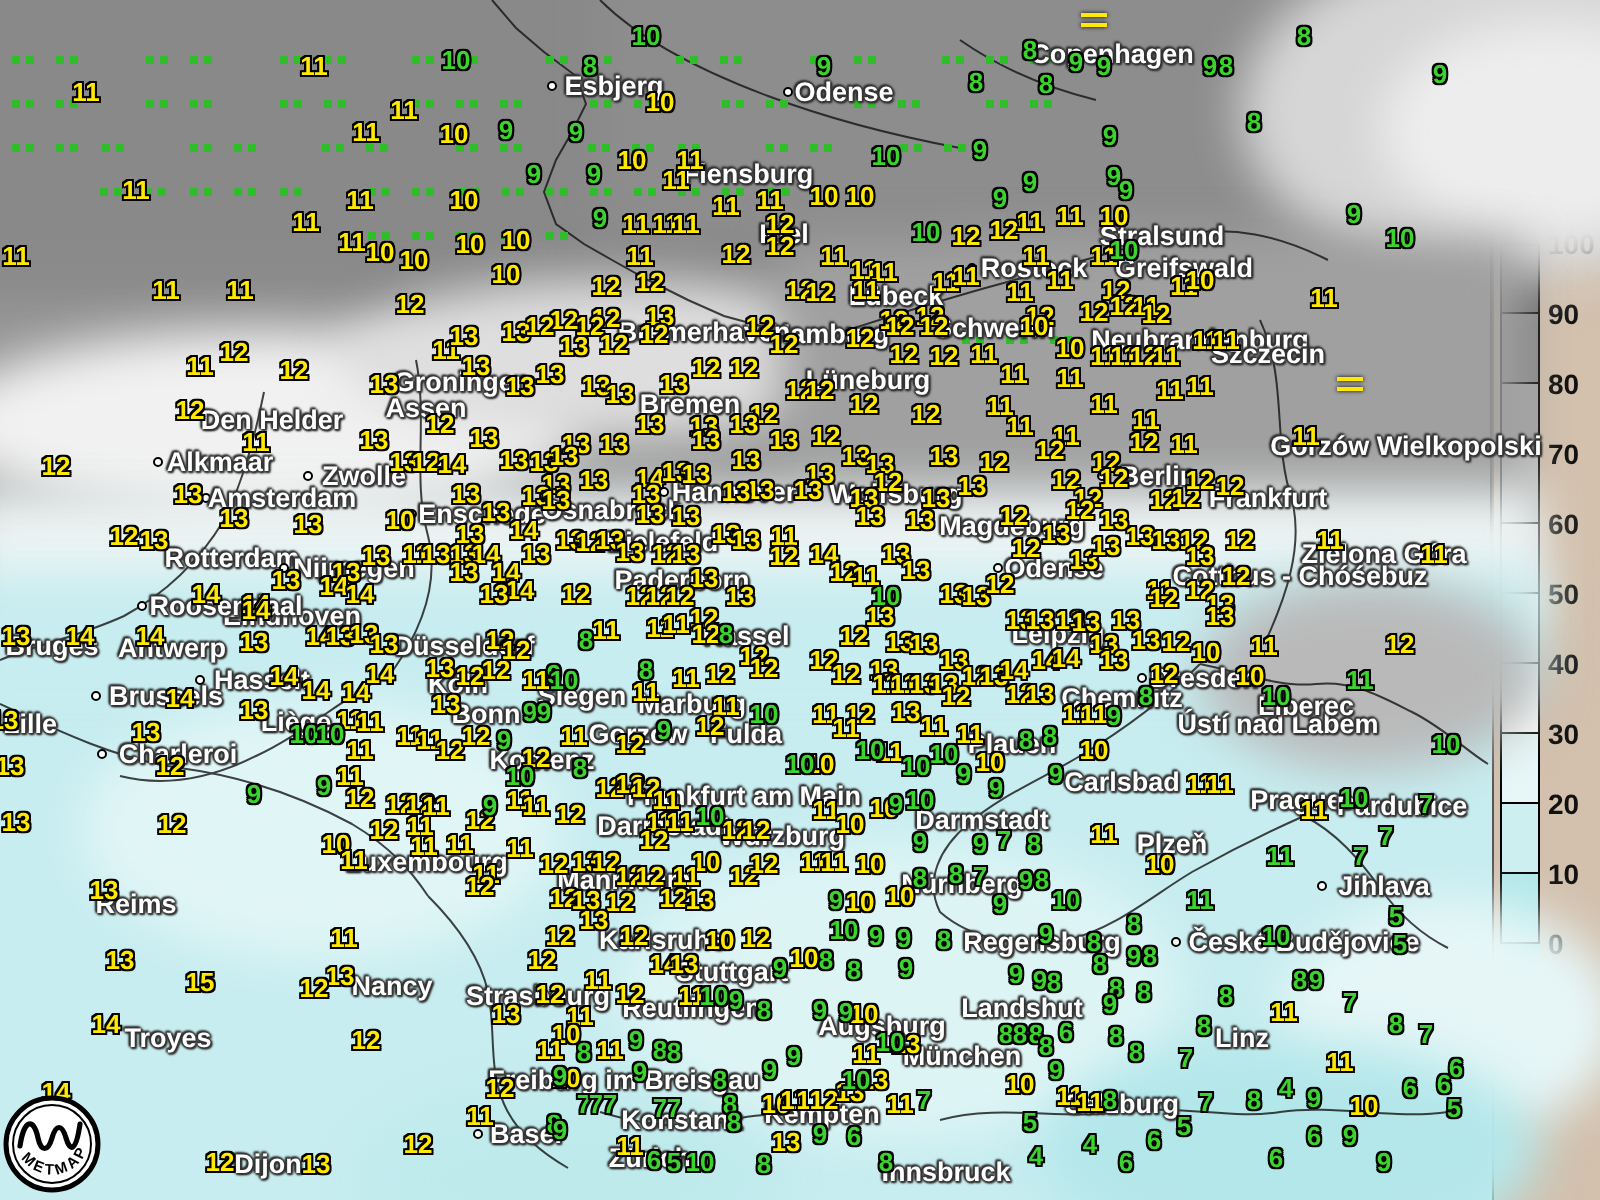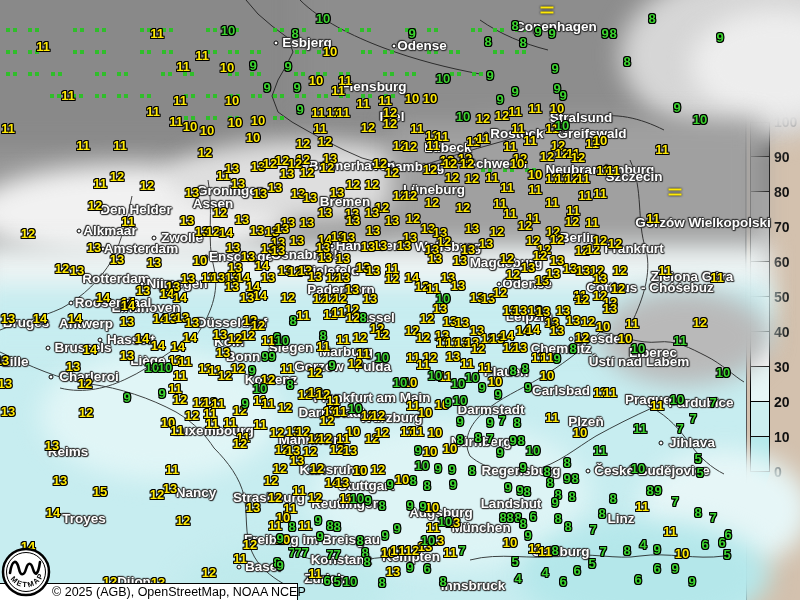--- a/index.html
+++ b/index.html
@@ -902,21 +902,20 @@
         <span class="t y" style="left: 510px; top: 542px;">10</span>
         <span class="t y" style="left: 535px; top: 548px;">11</span>
         <span class="t y" style="left: 545px; top: 551px;">11</span>
         <span class="t y" style="left: 682px; top: 553px;">10</span>
       </div>
     <div id="fog-layer">
         <span class="fog" style="left: 547px; top: 10px;"></span>
         <span class="fog" style="left: 675px; top: 192px;"></span>
       </div>
 
-    <div id="attrib">© 2025 (AGB), OpenStreetMap, NOAA NCEP</div>
 
     <svg id="logo" width="50" height="52" viewBox="0 0 50 52">
       <circle cx="25" cy="26" r="23" fill="#fff" stroke="#000" stroke-width="2.5"></circle>
       <circle cx="25" cy="26" r="19.5" fill="none" stroke="#000" stroke-width="1"></circle>
       <path d="M9,27 C11,13 16,13 18,23 C19.5,30 23,30 25,23 C27,16 30,16 32,23 C34,30 37,30 39,16" fill="none" stroke="#000" stroke-width="2.6" stroke-linecap="round"></path>
       <defs>
           <path id="arc" d="M8,30 A18.5,18.5 0 0,0 42,30"></path>
         </defs>
       <text font-size="7.5" font-weight="bold" font-family="Liberation Sans, sans-serif" letter-spacing="1.5">
         <textPath href="#arc" startOffset="8%">METMAPS</textPath>

